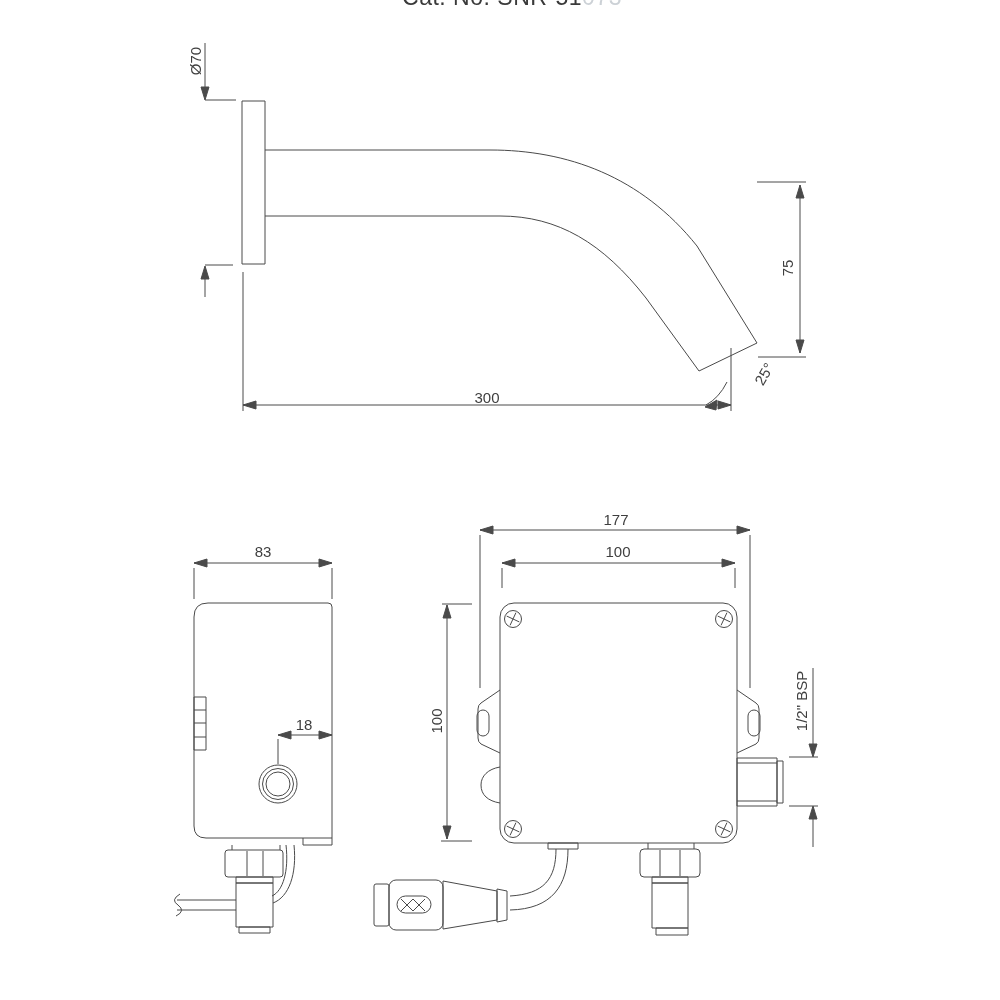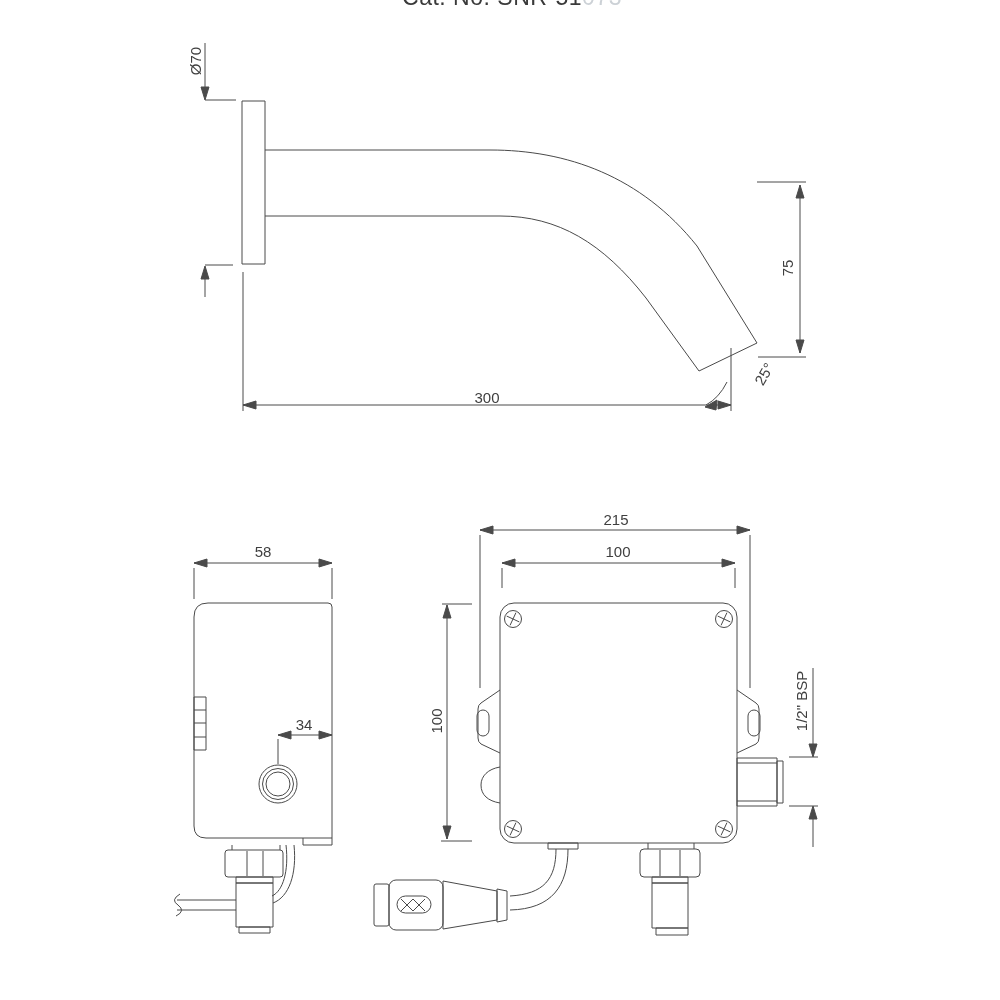--- a/index.html
+++ b/index.html
@@ -243,21 +243,21 @@
         <polygon points="497,889 507,891 507,920 497,922"></polygon>
       </g>
     </g>
   </svg>
 
   <div class="dim rot" style="left:195px; top:61px;">Ø70</div>
   <div class="dim rot" style="left:787px; top:268px;">75</div>
   <div class="dim" style="left:487px; top:397px;">300</div>
   <div class="dim rot60" style="left:764px; top:374px;">25°</div>
 
-  <div class="dim" style="left:263px; top:551px;">58</div>
-  <div class="dim" style="left:304px; top:724px;">34</div>
-
-  <div class="dim" style="left:616px; top:519px;">215</div>
+  <div class="dim" style="left:263px; top:551px;">83</div>
+  <div class="dim" style="left:304px; top:724px;">18</div>
+
+  <div class="dim" style="left:616px; top:519px;">177</div>
   <div class="dim" style="left:618px; top:551px;">100</div>
   <div class="dim rot" style="left:436px; top:721px;">100</div>
   <div class="dim rot" style="left:801px; top:701px;">1/2" BSP</div>
 
 </div>
 
 </body></html>

